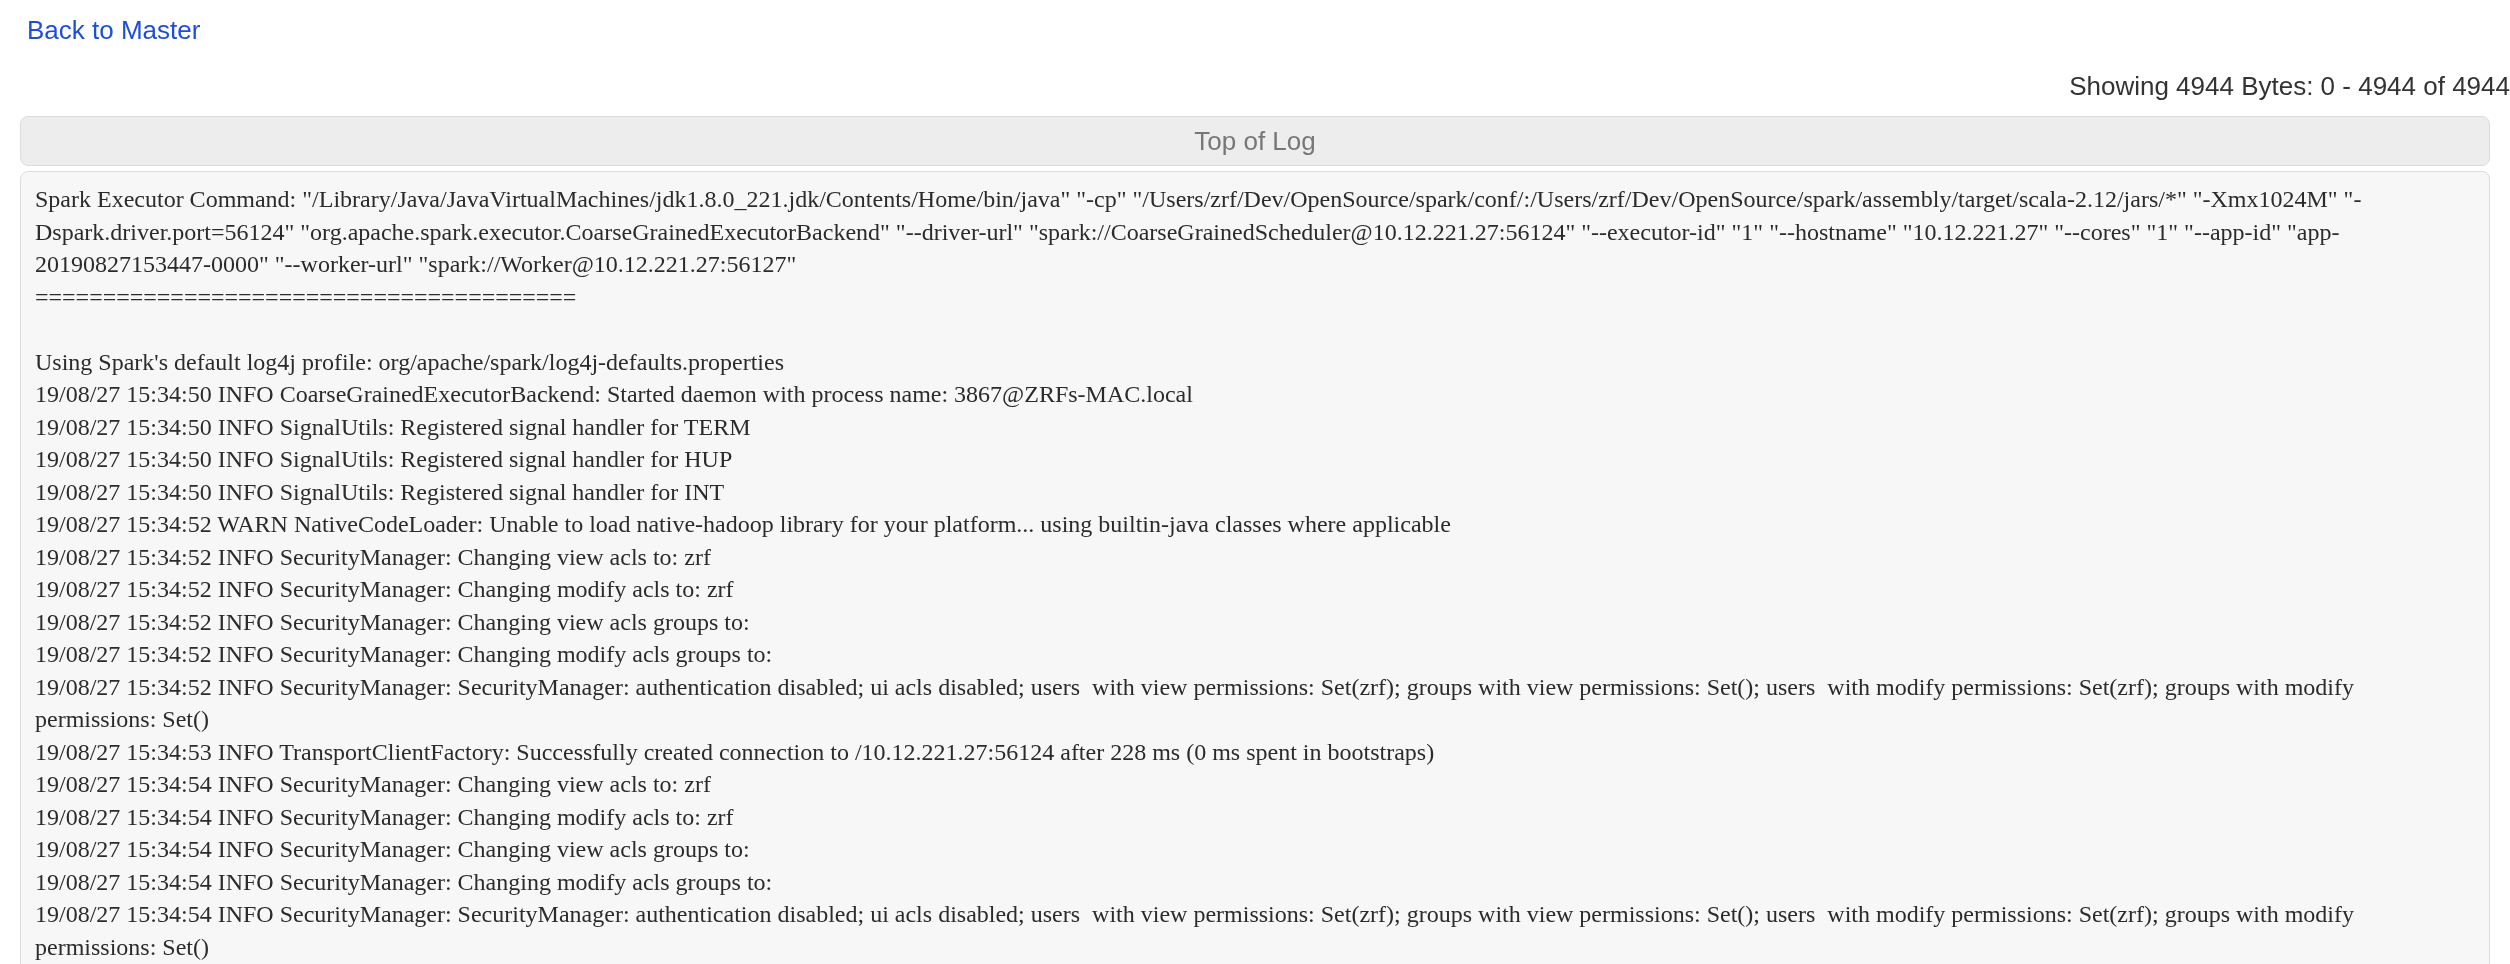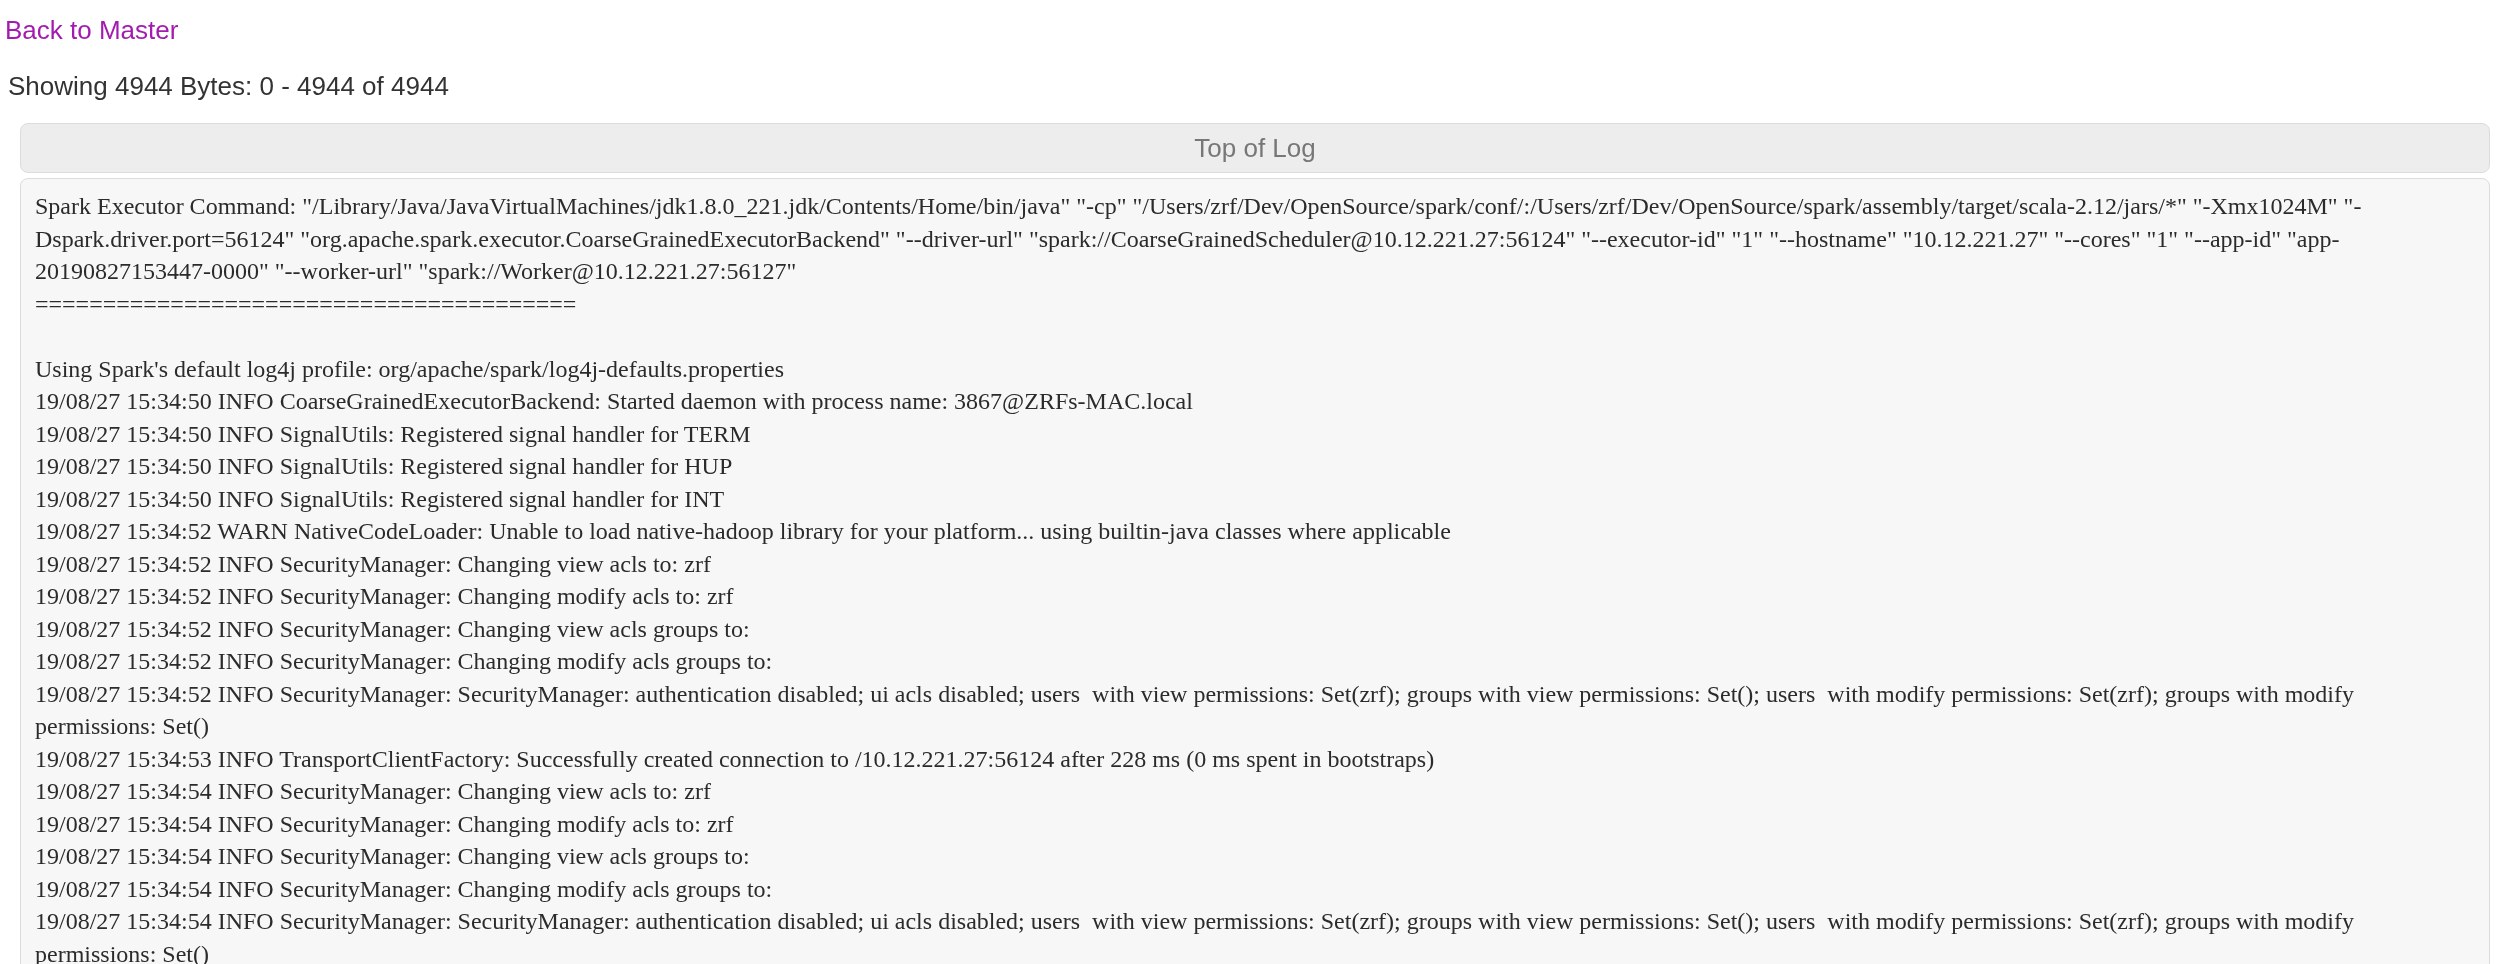--- a/index.html
+++ b/index.html
@@ -9,32 +9,33 @@
     width: 2510px;
     height: 964px;
     overflow: hidden;
     font-family: "Liberation Sans", "DejaVu Sans", sans-serif;
   }
   .page {
     padding-top: 15px;
   }
   .back-link {
     display: inline-block;
-    margin-left: 5px;
+    margin-left: 27px;
     font-size: 26px;
     line-height: 30px;
-    color: #a21caf;
+    color: #1d4ed8;
     text-decoration: none;
     cursor: pointer;
   }
   .byte-range {
-    margin: 26px 0 22px 8px;
+    margin: 26px 0 15px 8px;
     font-size: 26px;
     line-height: 30px;
     color: #333333;
+    text-align: right;
   }
   .log-status {
     margin: 0 20px;
     background: #ededed;
     border: 1px solid #dcdcdc;
     border-radius: 8px;
     height: 48px;
     line-height: 48px;
     text-align: center;
     color: #777777;

